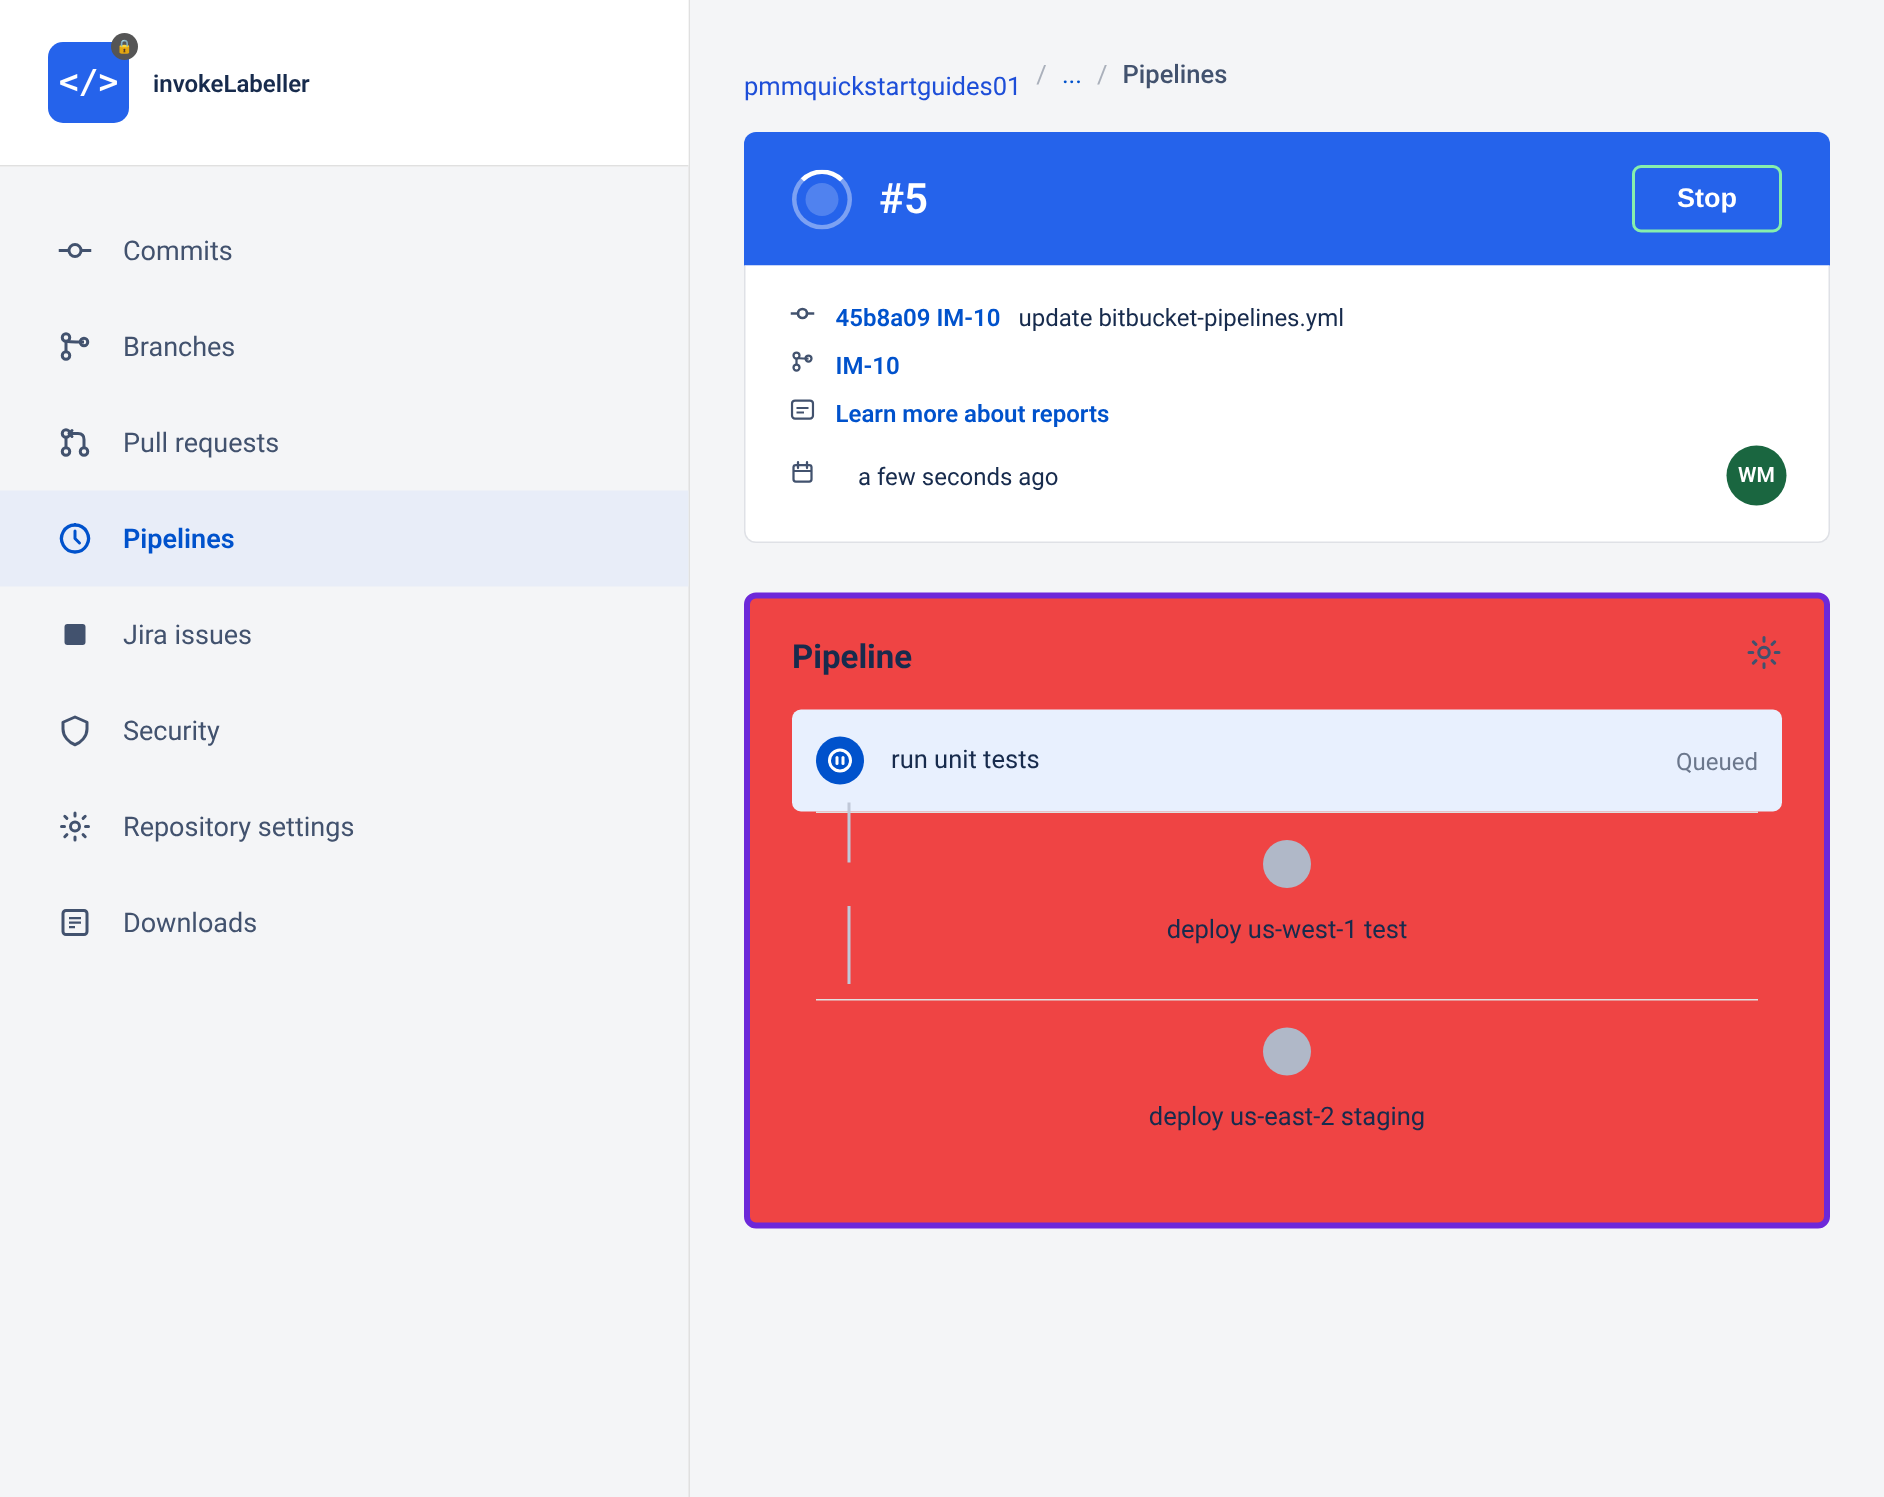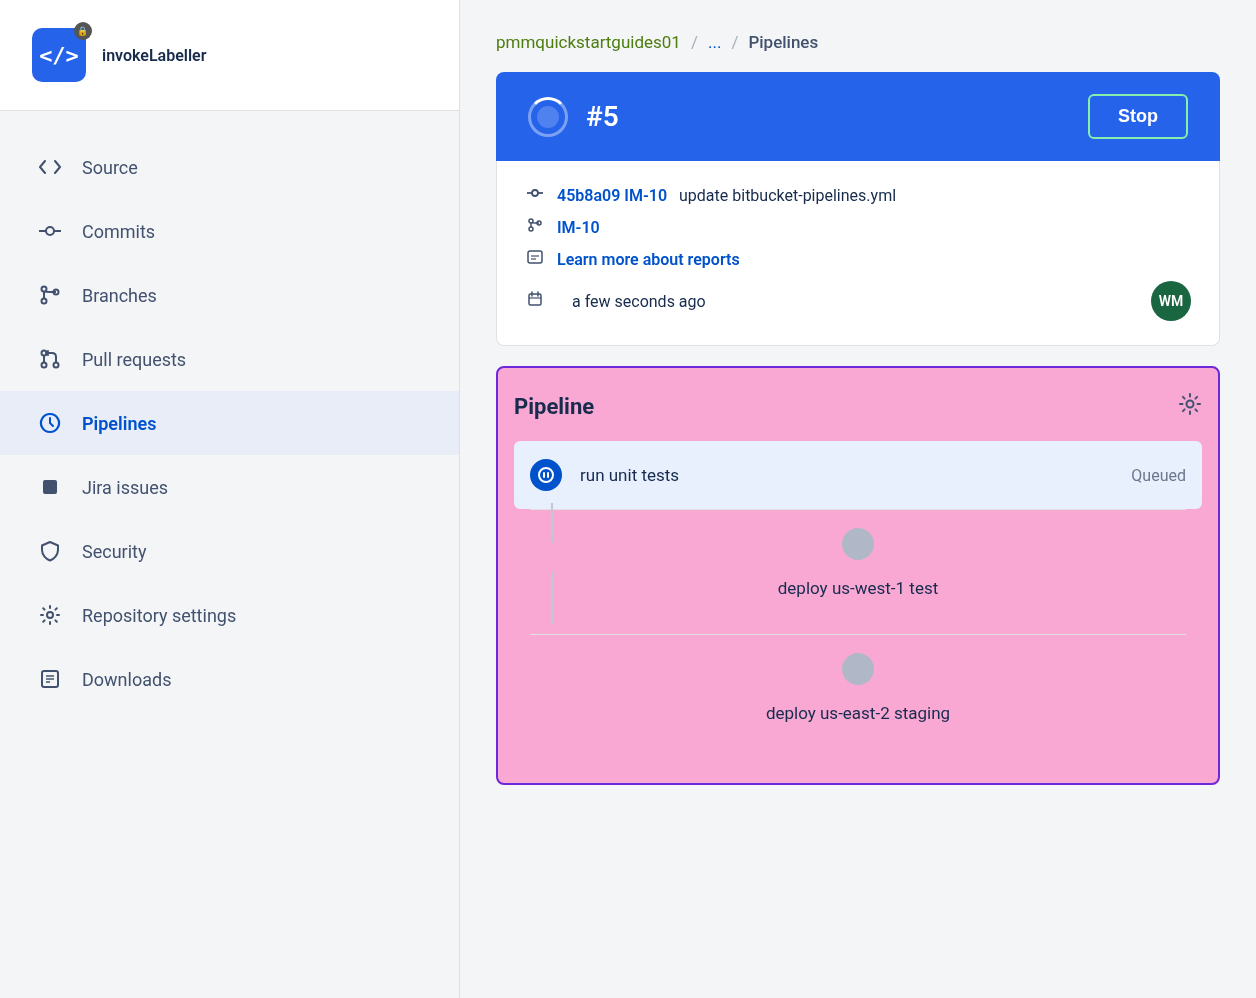--- a/index.html
+++ b/index.html
@@ -190,21 +190,21 @@
       cursor: pointer;
     }
 
     
     .info-card {
       background: #fff;
       border: 1px solid #dfe1e6;
       border-top: none;
       border-radius: 0 0 8px 8px;
       padding: 24px 28px;
-      margin-bottom: 20px;
+      margin-bottom: 33px;
     }
 
     .info-row {
       display: flex;
       align-items: center;
       gap: 12px;
       margin-bottom: 12px;
       font-size: 16px;
     }
 
@@ -244,24 +244,24 @@
       display: flex;
       align-items: center;
       justify-content: center;
       color: #fff;
       font-size: 14px;
       font-weight: 600;
     }
 
     
     .pipeline-section {
-      background: #f9a8d4;
-      border: 2px solid #6d28d9;
+      background: #ef4444;
+      border: 4px solid #6d28d9;
       border-radius: 8px;
-      padding: 24px 16px;
+      padding: 24px 28px;
     }
 
     .pipeline-section-header {
       display: flex;
       align-items: center;
       justify-content: space-between;
       margin-bottom: 20px;
     }
 
     .pipeline-section-title {
@@ -365,29 +365,20 @@
   <div class="sidebar-header">
     <div class="sidebar-logo">
       <span class="sidebar-logo-icon">&lt;/&gt;</span>
       <span class="sidebar-logo-lock">🔒</span>
     </div>
     <span class="sidebar-app-name">invokeLabeller</span>
   </div>
 
   <nav class="sidebar-nav">
 
-    <div class="nav-item">
-      <span class="nav-icon">
-        <svg width="22" height="22" viewBox="0 0 22 22" fill="none" xmlns="http://www.w3.org/2000/svg">
-          <polyline points="6,5 1,11 6,17" stroke="#42526e" stroke-width="2" stroke-linecap="round" stroke-linejoin="round" fill="none"></polyline>
-          <polyline points="16,5 21,11 16,17" stroke="#42526e" stroke-width="2" stroke-linecap="round" stroke-linejoin="round" fill="none"></polyline>
-        </svg>
-      </span>
-      <span>Source</span>
-    </div>
 
     <div class="nav-item">
       <span class="nav-icon">
         <svg width="22" height="22" viewBox="0 0 22 22" fill="none">
           <circle cx="11" cy="11" r="4" stroke="#42526e" stroke-width="2" fill="none"></circle>
           <line x1="0" y1="11" x2="7" y2="11" stroke="#42526e" stroke-width="2"></line>
           <line x1="15" y1="11" x2="22" y2="11" stroke="#42526e" stroke-width="2"></line>
         </svg>
       </span>
       <span>Commits</span>
@@ -469,21 +460,21 @@
         </svg>
       </span>
       <span>Downloads</span>
     </div>
   </nav>
 </div>
 
 <div class="main">
 
   <div class="breadcrumb">
-    <span style="cursor:pointer;color:#4d7c0f;">pmmquickstartguides01</span>
+    <span style="cursor:pointer;color:#1d4ed8;margin-top:16px;">pmmquickstartguides01</span>
     <span class="breadcrumb-sep">/</span>
     <span style="cursor:pointer;color:#0052cc;">...</span>
     <span class="breadcrumb-sep">/</span>
     <span class="breadcrumb-current">Pipelines</span>
   </div>
 
   <div class="pipeline-header">
     <div class="pipeline-header-left">
       <div class="pipeline-spinner">
         <div class="pipeline-spinner-inner"></div>

